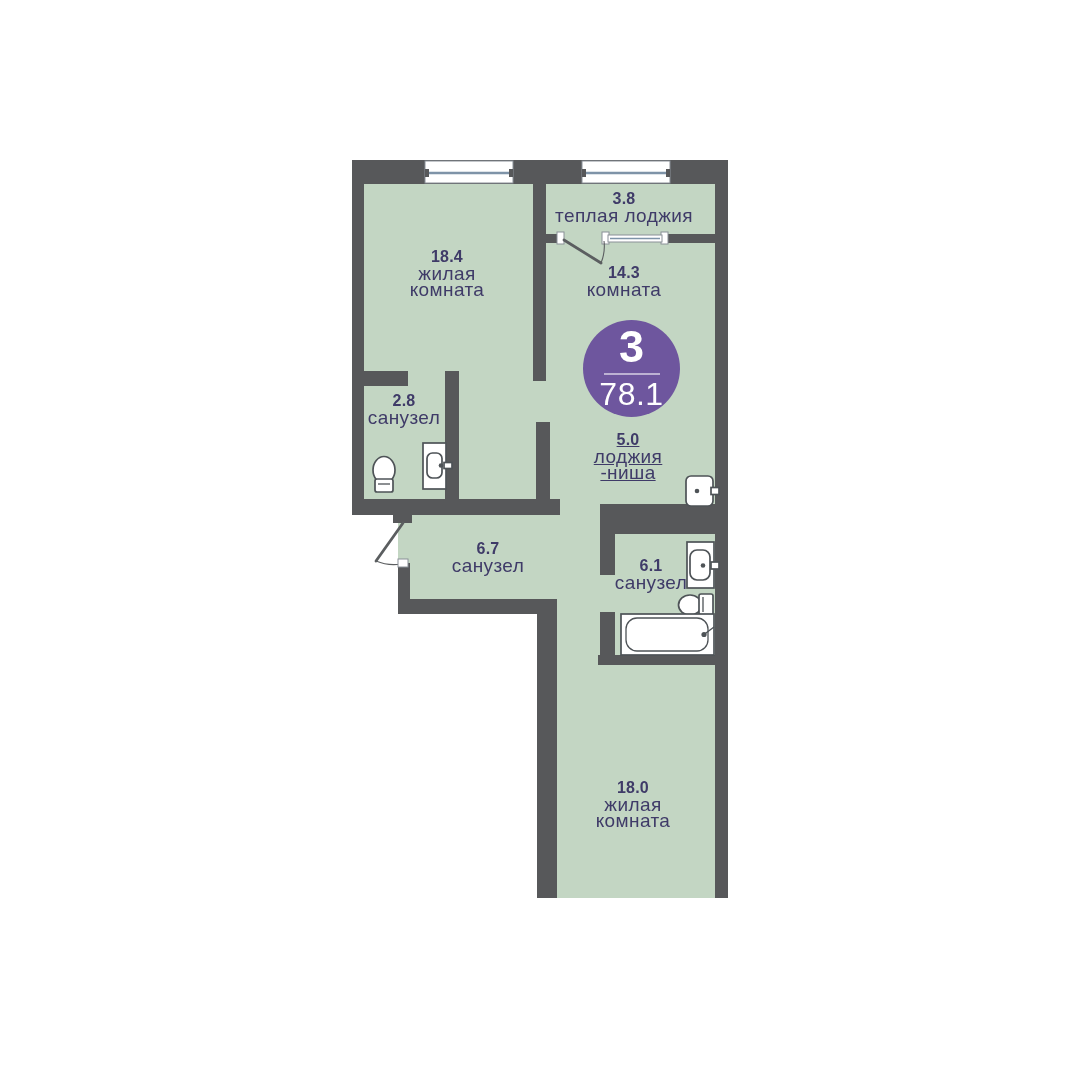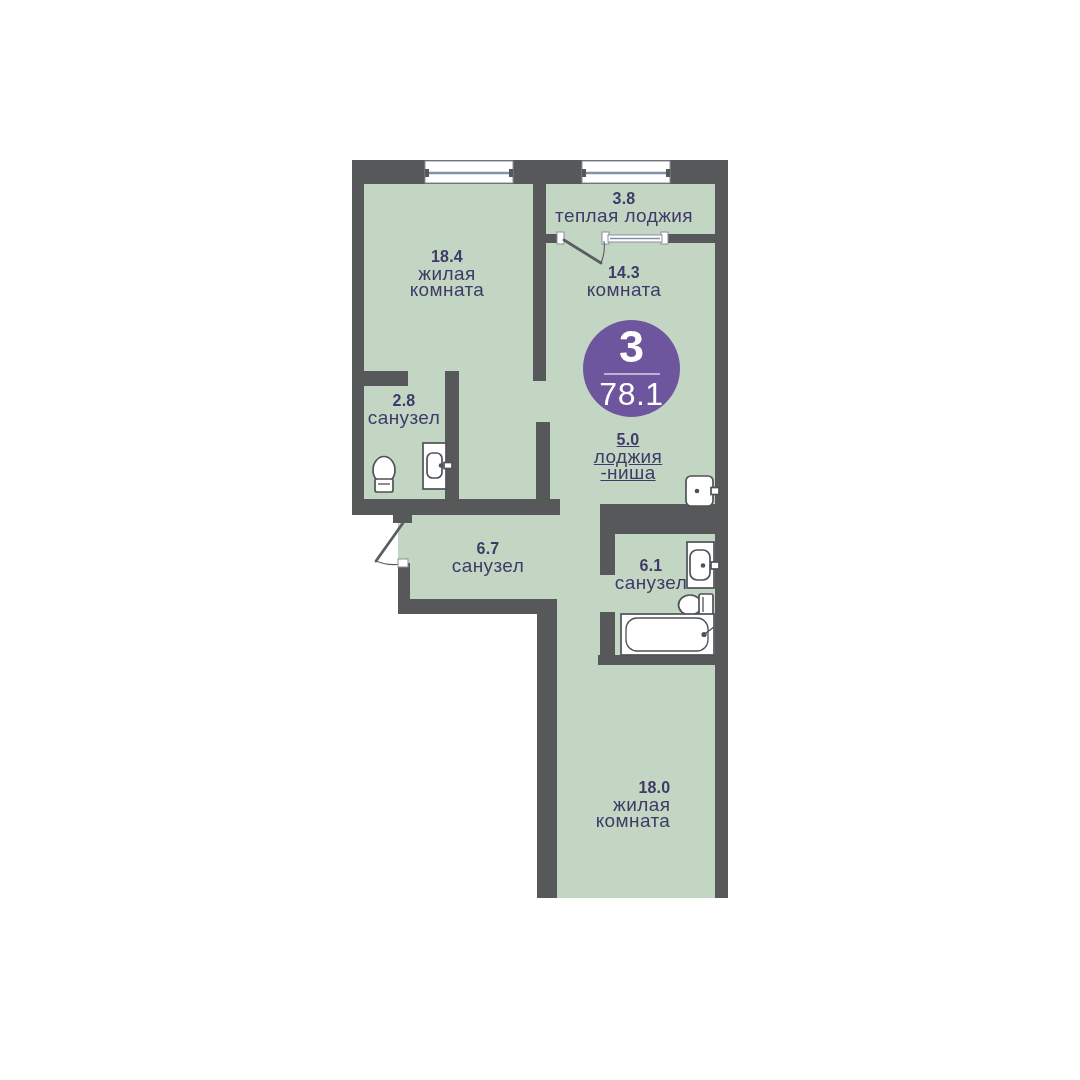--- a/index.html
+++ b/index.html
@@ -195,21 +195,21 @@
   <div class="room-label" style="left:488px;top:528px;">
     <div class="num">6.7</div>
     <div class="nm">санузел</div>
   </div>
 
   <div class="room-label" style="left:651px;top:545px;">
     <div class="num">6.1</div>
     <div class="nm">санузел</div>
   </div>
 
-  <div class="room-label" style="left:633px;top:767px;text-align:right;">
+  <div class="room-label" style="left:633px;top:767px;">
     <div class="num">18.0</div>
     <div class="nm">жилая</div>
     <div class="nm">комната</div>
   </div>
 
   <div class="badge">
     <div class="cnt">3</div>
     <div class="divider"></div>
     <div class="total">78.1</div>
   </div>

